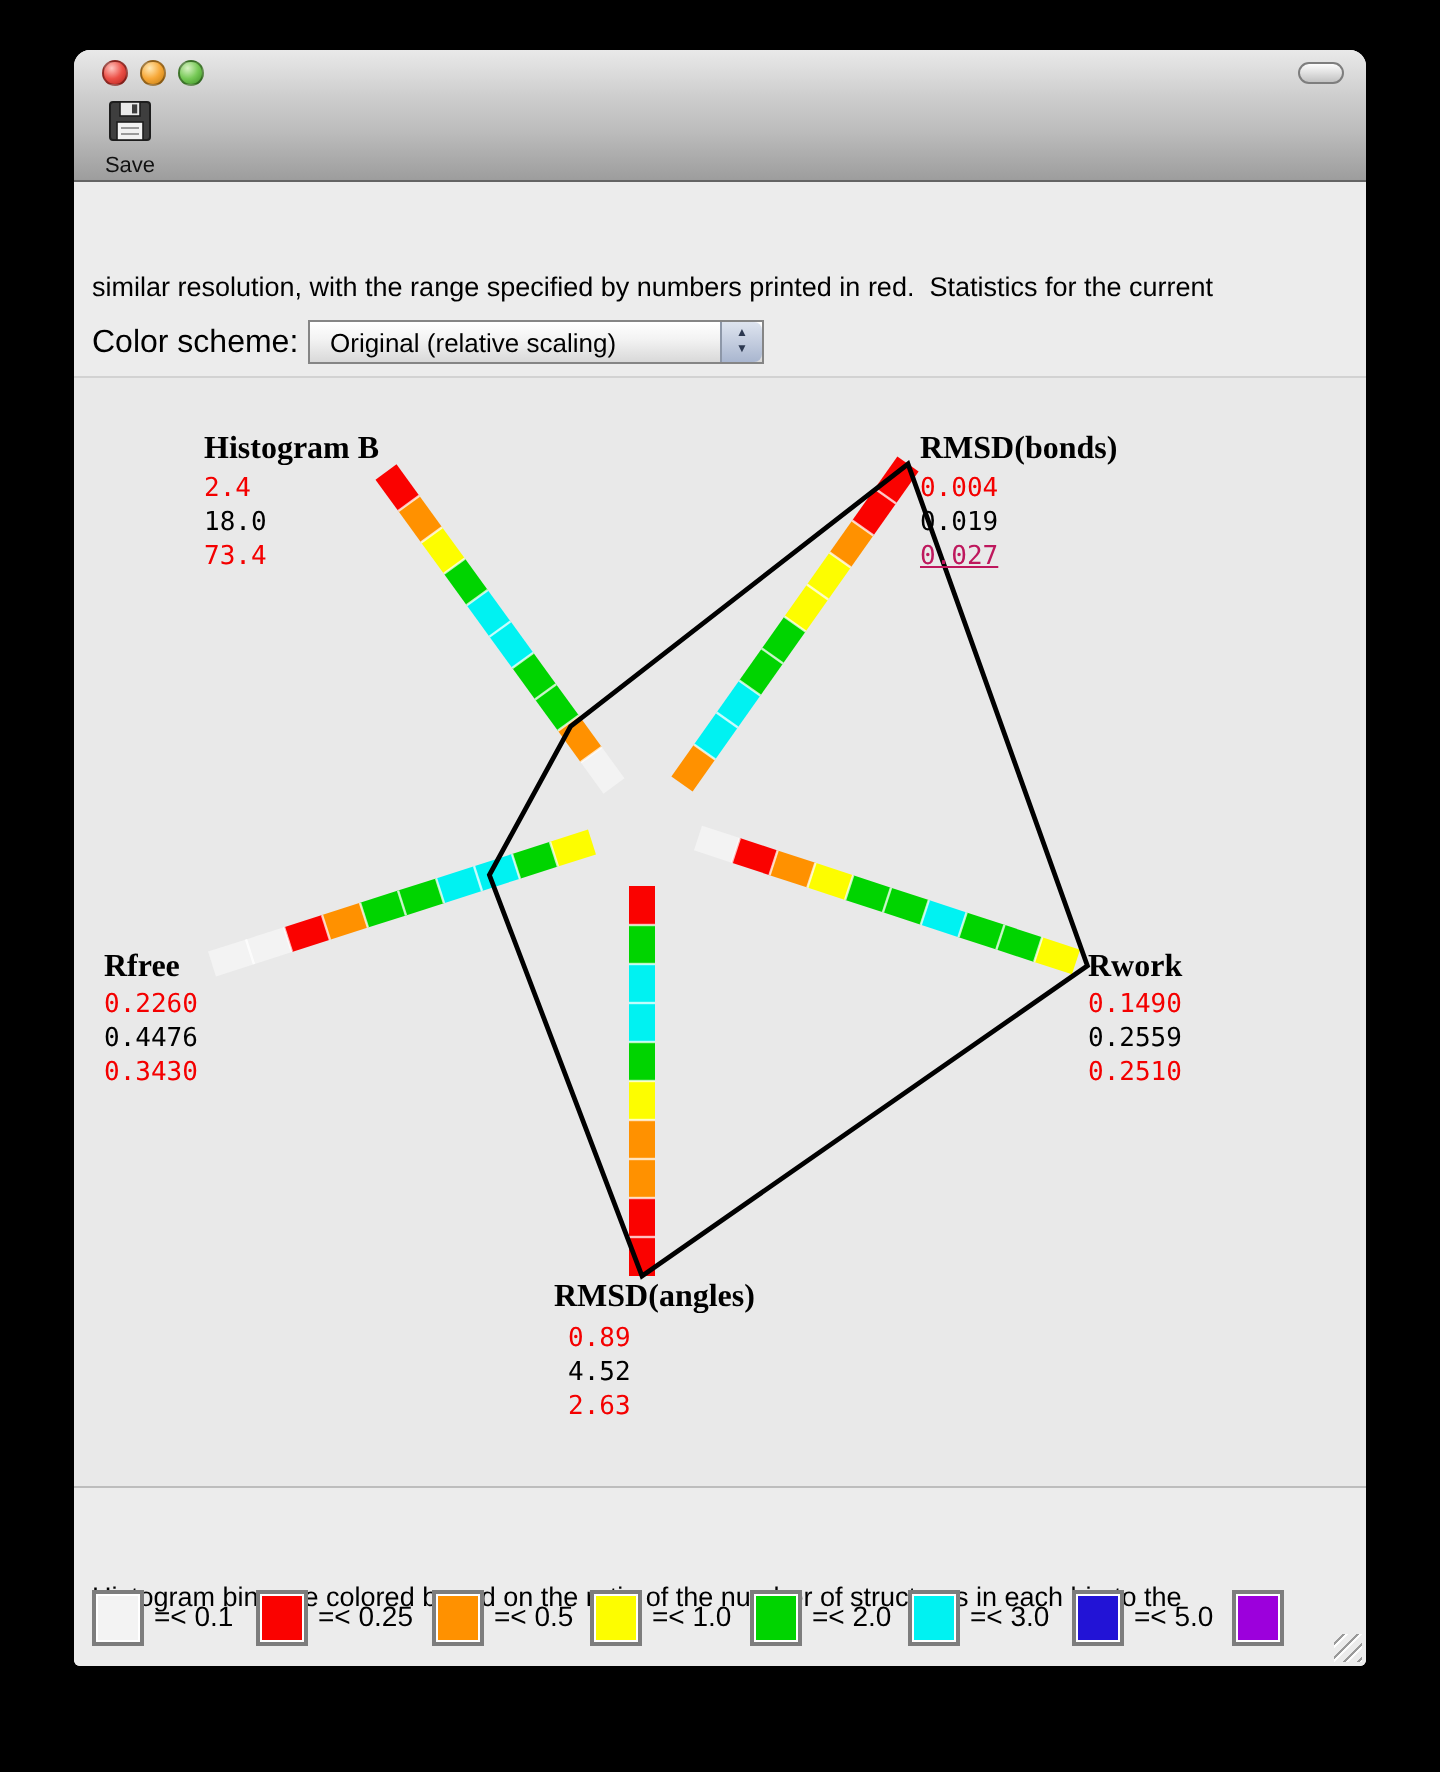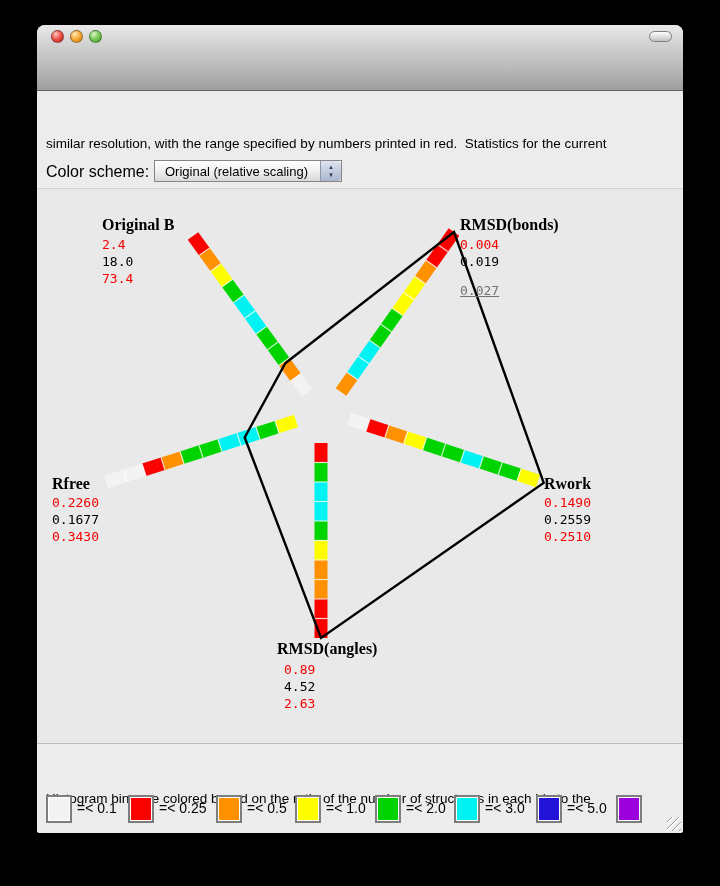--- a/index.html
+++ b/index.html
@@ -25,21 +25,21 @@
     background:linear-gradient(#fdfdfd,#c2c2c2);border:1px solid #7e7e7e;box-sizing:border-box;}
   .toolbar{position:absolute;left:0;top:22px;width:100%;height:43px;}
   .savebtn{position:absolute;left:7px;top:2px;width:42px;height:40px;text-align:center;
     border-radius:4px;cursor:default;}
   .savebtn .lbl{display:block;margin-top:-1px;font-size:11px;color:#111;}
   
   .desc{position:absolute;left:9px;top:71px;width:630px;font-size:13.5px;color:#000;
     line-height:19px;white-space:pre;}
   .selectrow{position:absolute;left:9px;top:135px;height:24px;}
   .selectlabel{position:absolute;left:0;top:3px;font-size:16px;color:#000;white-space:nowrap;}
-  .popup{position:absolute;left:108px;top:0px;width:188px;height:22px;box-sizing:border-box;
+  .popup{position:absolute;left:108px;top:0px;width:228px;height:22px;box-sizing:border-box;
     border:1px solid #858585;border-radius:0;
     background:linear-gradient(#ffffff,#f2f2f2 45%,#d9d9d9);
     box-shadow:inset 0 1px 0 #fff;}
   .popup .val{position:absolute;left:10px;top:3px;font-size:13px;color:#000;white-space:nowrap;}
   .popup .stepper{position:absolute;right:0;top:0;width:20px;height:20px;
     border-left:1px solid #8d97a8;border-radius:0 4px 4px 0;
     background:linear-gradient(#dee4ef,#a9b6cf);}
   .popup .stepper span{position:absolute;left:0;width:100%;text-align:center;
     font-size:6px;color:#2c3850;line-height:6px;}
   .popup .stepper .up{top:3px;} .popup .stepper .dn{bottom:3px;}
@@ -67,20 +67,33 @@
 
 <div class="desktop">
   <div class="window">
 
     <div class="chrome">
       <div class="titlebar">
         <div class="tl red"></div>
         <div class="tl orange"></div>
         <div class="tl green"></div>
         <div class="pillbtn"></div>
+      </div>
+      <div class="toolbar">
+        <div class="savebtn">
+          <svg width="26" height="24" viewBox="0 0 26 24">
+            <rect x="3" y="2" width="20" height="19" rx="1.5" fill="#3e3e3e" stroke="#1d1d1d"></rect>
+            <rect x="8" y="2" width="10" height="7" fill="#e9e9e9" stroke="#1d1d1d" stroke-width="0.8"></rect>
+            <rect x="14" y="3.2" width="2.6" height="4.5" fill="#3e3e3e"></rect>
+            <rect x="6.5" y="12" width="13" height="9" fill="#f2f2f2" stroke="#1d1d1d" stroke-width="0.8"></rect>
+            <line x1="8.5" y1="15" x2="17.5" y2="15" stroke="#9a9a9a"></line>
+            <line x1="8.5" y1="18" x2="17.5" y2="18" stroke="#9a9a9a"></line>
+          </svg>
+          <span class="lbl">Save</span>
+        </div>
       </div>
     </div>
 
     <div class="desc">
       <div>similar resolution, with the range specified by numbers printed in red.  Statistics for the current</div>
       <div>structure are printed in black; the black line shows where these values fall in the distribution.</div>
     </div>
 
     <div class="selectrow">
       <span class="selectlabel">Color scheme:</span>
@@ -186,39 +199,39 @@
           <line x1="240.98695078728795" y1="444.4888631079461" x2="237.01304921271205" y2="432.11113689205393" stroke="#ffffff" stroke-width="1.2" stroke-opacity="0.75"></line>
           <line x1="221.98695078728795" y1="450.58886310794605" x2="218.01304921271205" y2="438.2111368920539" stroke="#ffffff" stroke-width="1.2" stroke-opacity="0.75"></line>
           <line x1="202.98695078728795" y1="456.6888631079461" x2="199.01304921271205" y2="444.3111368920539" stroke="#ffffff" stroke-width="1.2" stroke-opacity="0.75"></line>
           <line x1="183.98695078728795" y1="462.7888631079461" x2="180.01304921271205" y2="450.41113689205395" stroke="#ffffff" stroke-width="1.2" stroke-opacity="0.75"></line>
           <line x1="164.98695078728795" y1="468.88886310794607" x2="161.01304921271205" y2="456.5111368920539" stroke="#ffffff" stroke-width="1.2" stroke-opacity="0.75"></line>
           <line x1="145.98695078728795" y1="474.9888631079461" x2="142.01304921271205" y2="462.61113689205393" stroke="#ffffff" stroke-width="1.2" stroke-opacity="0.75"></line>
           <line x1="126.98695078728795" y1="481.08886310794605" x2="123.01304921271205" y2="468.7111368920539" stroke="#ffffff" stroke-width="1.2" stroke-opacity="0.75"></line>
           <polygon points="285.3,362.2 454.0,231.0 543.7,481.9 321.0,637.0 244.7,436.5" fill="none" stroke="#000000" stroke-width="2.4" stroke-linejoin="miter"></polygon>
         </svg>
       <div id="plot-labels">
-          <div class="axis-title" style="left: 65px; top: 27px;">Original B</div>
+          <div class="axis-title" style="left: 65px; top: 27px;">Histogram B</div>
           <div class="axis-num" style="color: rgb(244, 0, 0); left: 65px; top: 48px;">2.4</div>
           <div class="axis-num" style="color: rgb(0, 0, 0); left: 65px; top: 65px;">18.0</div>
           <div class="axis-num" style="color: rgb(244, 0, 0); left: 65px; top: 82px;">73.4</div>
           <div class="axis-title" style="left: 423px; top: 27px;">RMSD(bonds)</div>
           <div class="axis-num" style="color: rgb(244, 0, 0); left: 423px; top: 48px;">0.004</div>
           <div class="axis-num" style="color: rgb(0, 0, 0); left: 423px; top: 65px;">0.019</div>
-          <div class="axis-num" style="color: #737373; left: 423px; top: 94px; text-decoration: underline;">0.027</div>
+          <div class="axis-num" style="color: #be185d; left: 423px; top: 82px; text-decoration: underline;">0.027</div>
           <div class="axis-title" style="left: 507px; top: 286px;">Rwork</div>
           <div class="axis-num" style="color: rgb(244, 0, 0); left: 507px; top: 306px;">0.1490</div>
           <div class="axis-num" style="color: rgb(0, 0, 0); left: 507px; top: 323px;">0.2559</div>
           <div class="axis-num" style="color: rgb(244, 0, 0); left: 507px; top: 340px;">0.2510</div>
           <div class="axis-title" style="left: 240px; top: 451px;">RMSD(angles)</div>
           <div class="axis-num" style="color: rgb(244, 0, 0); left: 247px; top: 473px;">0.89</div>
           <div class="axis-num" style="color: rgb(0, 0, 0); left: 247px; top: 490px;">4.52</div>
           <div class="axis-num" style="color: rgb(244, 0, 0); left: 247px; top: 507px;">2.63</div>
           <div class="axis-title" style="left: 15px; top: 286px;">Rfree</div>
           <div class="axis-num" style="color: rgb(244, 0, 0); left: 15px; top: 306px;">0.2260</div>
-          <div class="axis-num" style="color: rgb(0, 0, 0); left: 15px; top: 323px;">0.1677</div>
+          <div class="axis-num" style="color: rgb(0, 0, 0); left: 15px; top: 323px;">0.4476</div>
           <div class="axis-num" style="color: rgb(244, 0, 0); left: 15px; top: 340px;">0.3430</div>
         </div>
     </div>
 
     <div class="legendpanel">
       <div class="legendtext">
         <div>Histogram bins are colored based on the ratio of the number of structures in each bin to the</div>
         <div>average number per bin:</div>
       </div>
       <div class="bins" id="legend-bins">

